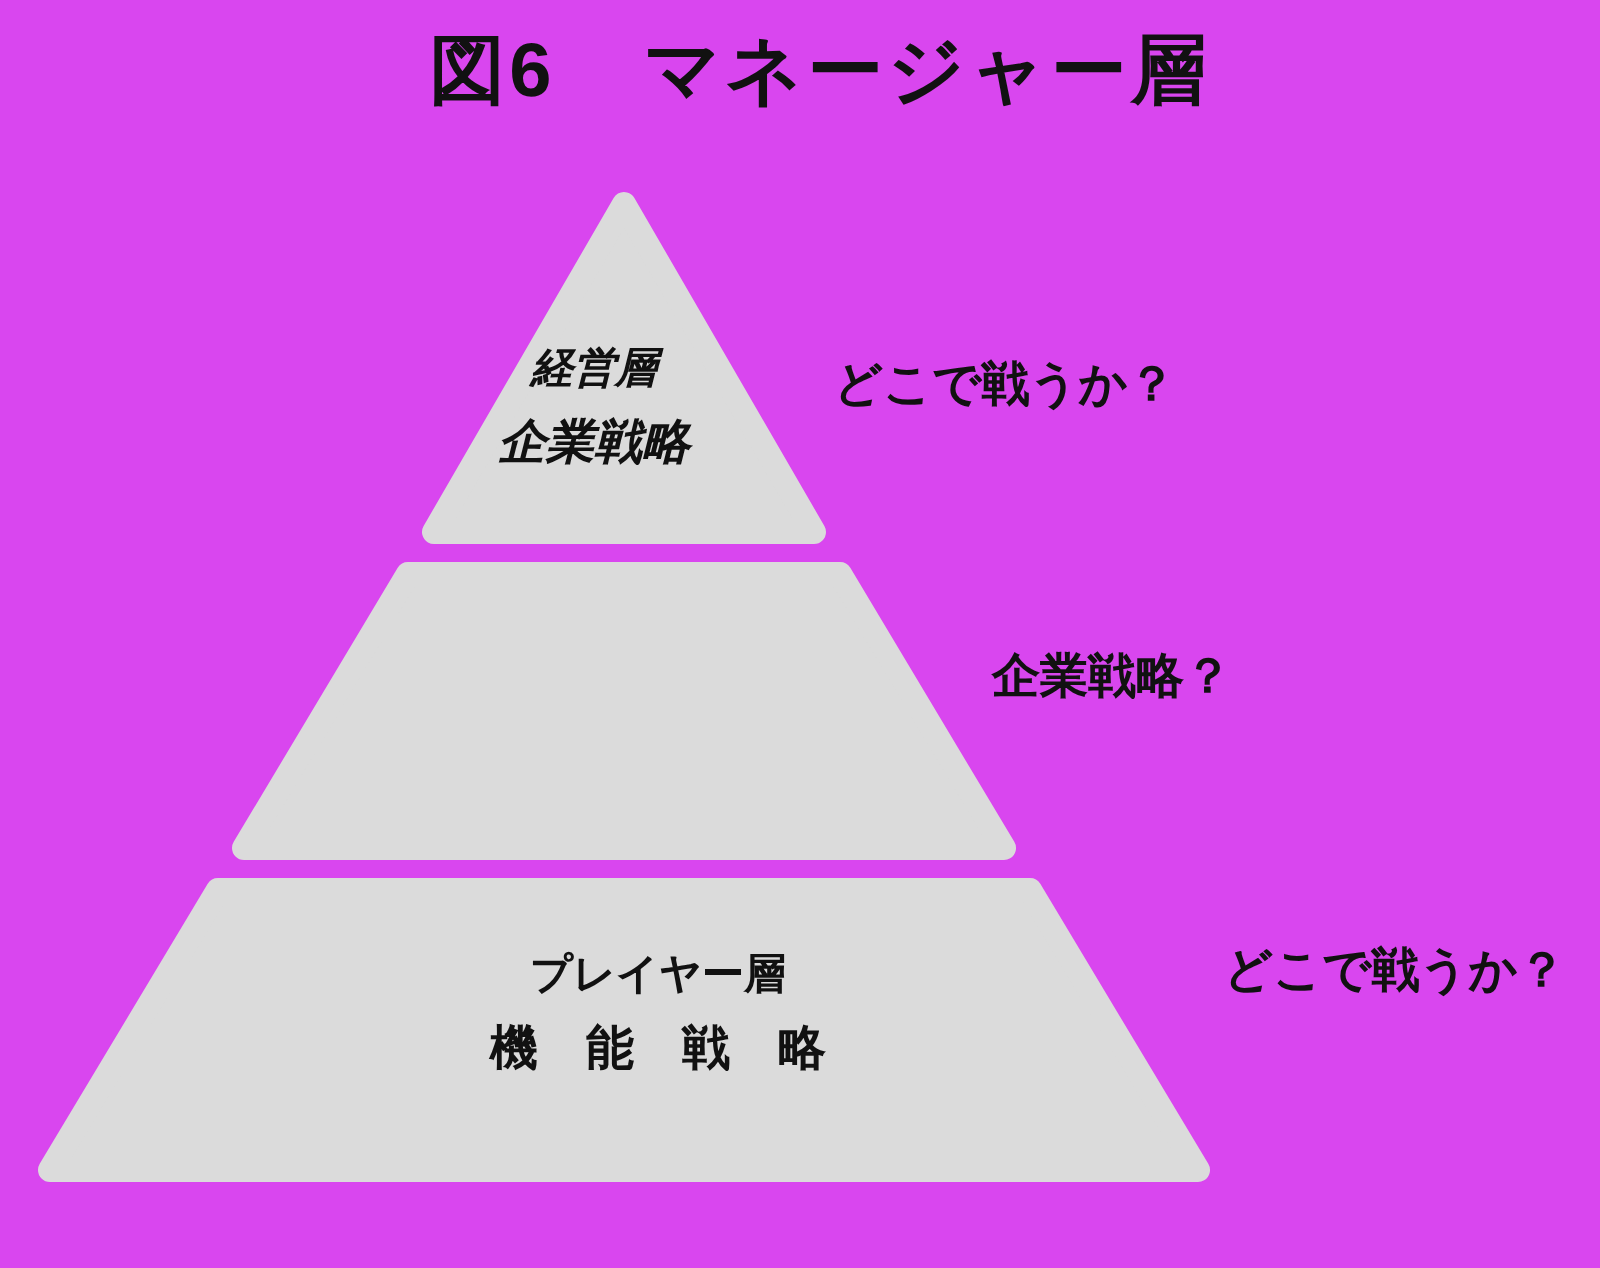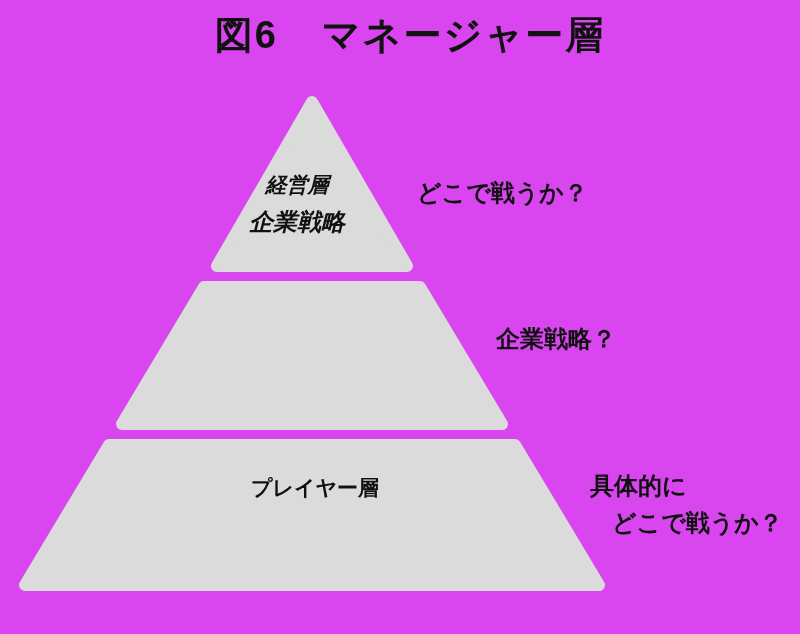--- a/index.html
+++ b/index.html
@@ -53,21 +53,21 @@
     line-height: 22px;
   }
   .strategy-label {
     font-size: 24px;
     font-weight: 700;
     line-height: 32px;
     margin-top: 10px;
   }
   #layer-labels-top    { left: 297px; top: 174px; font-style: italic; }
   #layer-labels-middle { left: 315px; top: 322px; }
-  #layer-labels-bottom { left: 315px; top: 477px; }
+  #layer-labels-bottom { left: 329px; top: 477px; }
   
   .question {
     position: absolute;
     font-size: 24px;
     font-weight: 700;
     line-height: 37px;
     white-space: nowrap;
   }
   #question-top    { left: 417px; top: 174px; }
   #question-middle { left: 496px; top: 320px; }
@@ -91,28 +91,28 @@
   </svg>
 
   <div class="layer-labels" id="layer-labels-top">
     <div class="tier-label">経営層</div>
     <div class="strategy-label">企業戦略</div>
   </div>
 
 
   <div class="layer-labels" id="layer-labels-bottom">
     <div class="tier-label">プレイヤー層</div>
+    <div class="strategy-label">機　能　戦　略</div>
   </div>
 
   <div class="question" id="question-top">
     <div class="q-line-1">どこで戦うか？</div>
   </div>
 
   <div class="question" id="question-middle">
     <div class="q-line-1">企業戦略？</div>
   </div>
 
   <div class="question" id="question-bottom">
-    <div class="q-line-1">具体的に</div>
     <div class="q-line-2">どこで戦うか？</div>
   </div>
 
 </div>
 
 </body></html>

